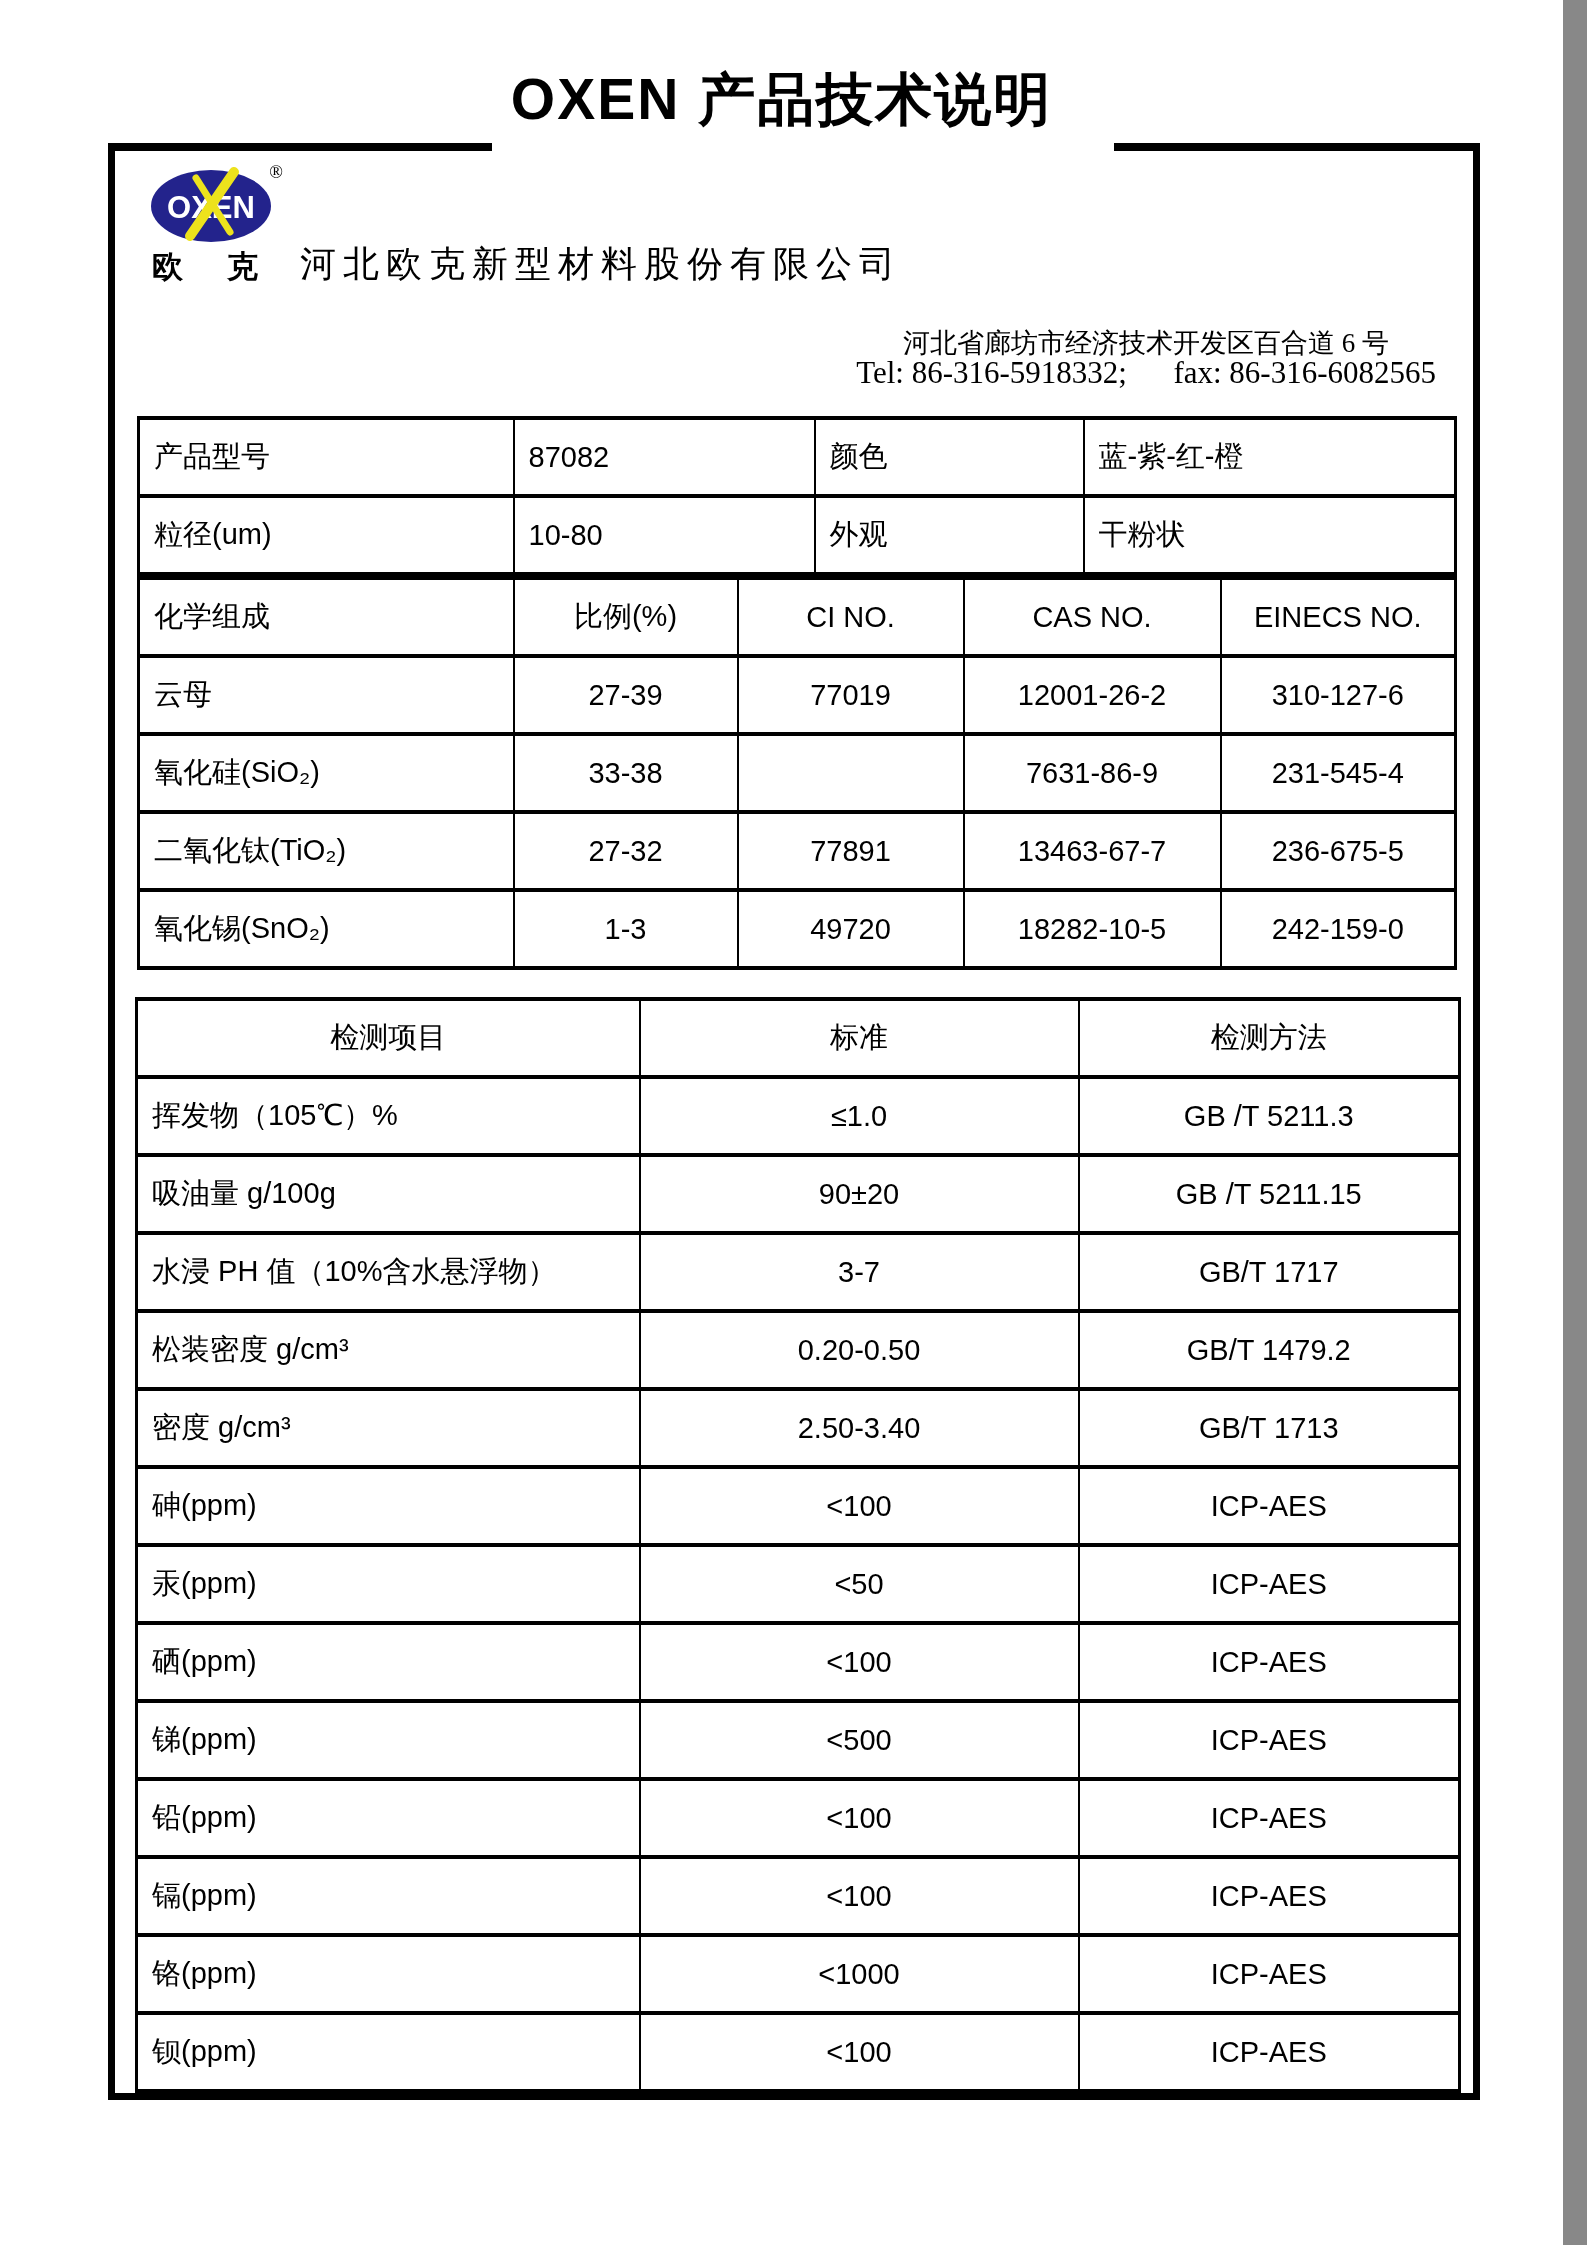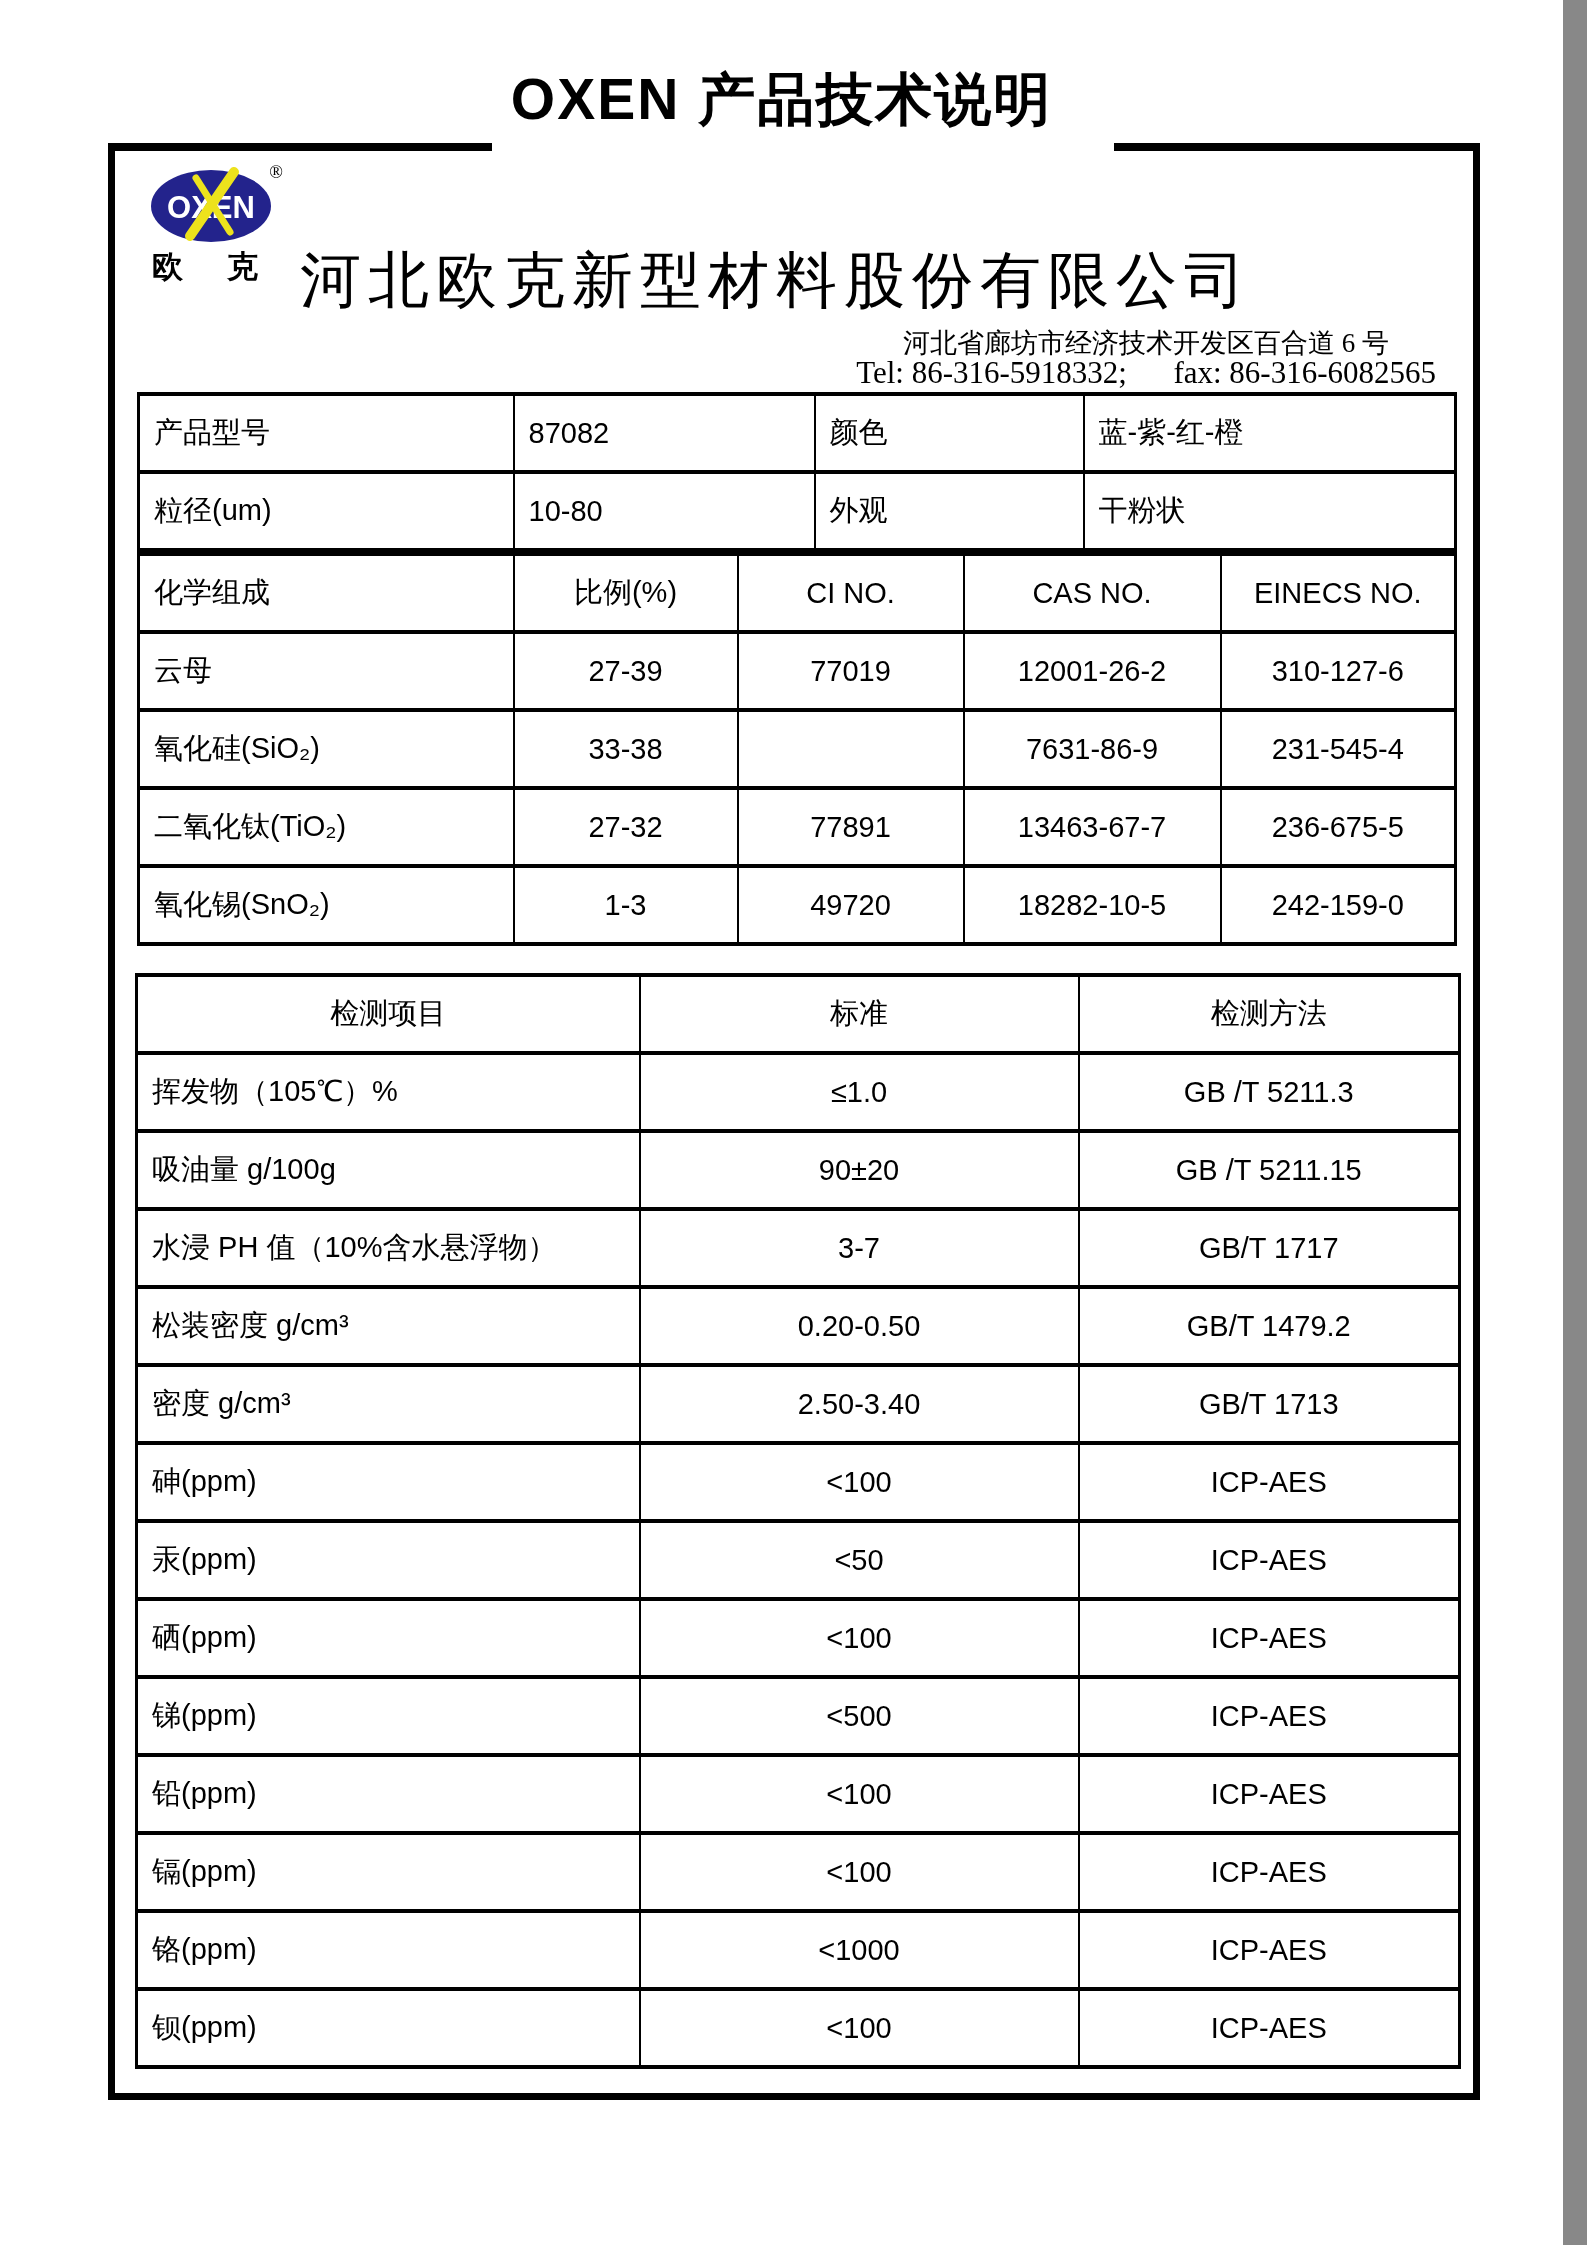--- a/index.html
+++ b/index.html
@@ -21,31 +21,31 @@
     border:7px solid #000;border-top:none;box-sizing:border-box;
   }
   
   .logo-svg{position:absolute;left:150px;top:160px;}
   .logo-caption{
     position:absolute;left:152px;top:246px;width:106px;display:flex;
     justify-content:space-between;font-size:31px;font-weight:bold;
     font-family:"Liberation Sans",sans-serif;
   }
   .company{
-    position:absolute;left:300px;top:240px;font-size:61px;letter-spacing:7px;
+    position:absolute;left:300px;top:240px;font-size:36px;letter-spacing:7px;
     font-family:Liberation Serif, serif;
   }
   .addr-block{
     position:absolute;right:127px;top:328px;text-align:center;
     font-family:"Liberation Serif",serif;line-height:30px;
   }
   .addr-line{font-size:27px;white-space:pre;}
   .contact-line{font-size:31px;white-space:pre;}
   
-  .tbl-wrap{position:absolute;}
+  .tbl-wrap{position:absolute;margin-top:24px;}
   #product-tables{left:137px;top:392px;width:1317px;}
   #test-tables{left:135px;top:973px;width:1323px;}
   table{
     border-collapse:collapse;table-layout:fixed;width:100%;
     font-size:29px;font-family:"Liberation Sans",sans-serif;
   }
   table.t-outer{border:3px solid #000;}
   table.no-bottom{border-bottom:none;}
   table.thick-top{border-top:4px solid #000;}
   td{

